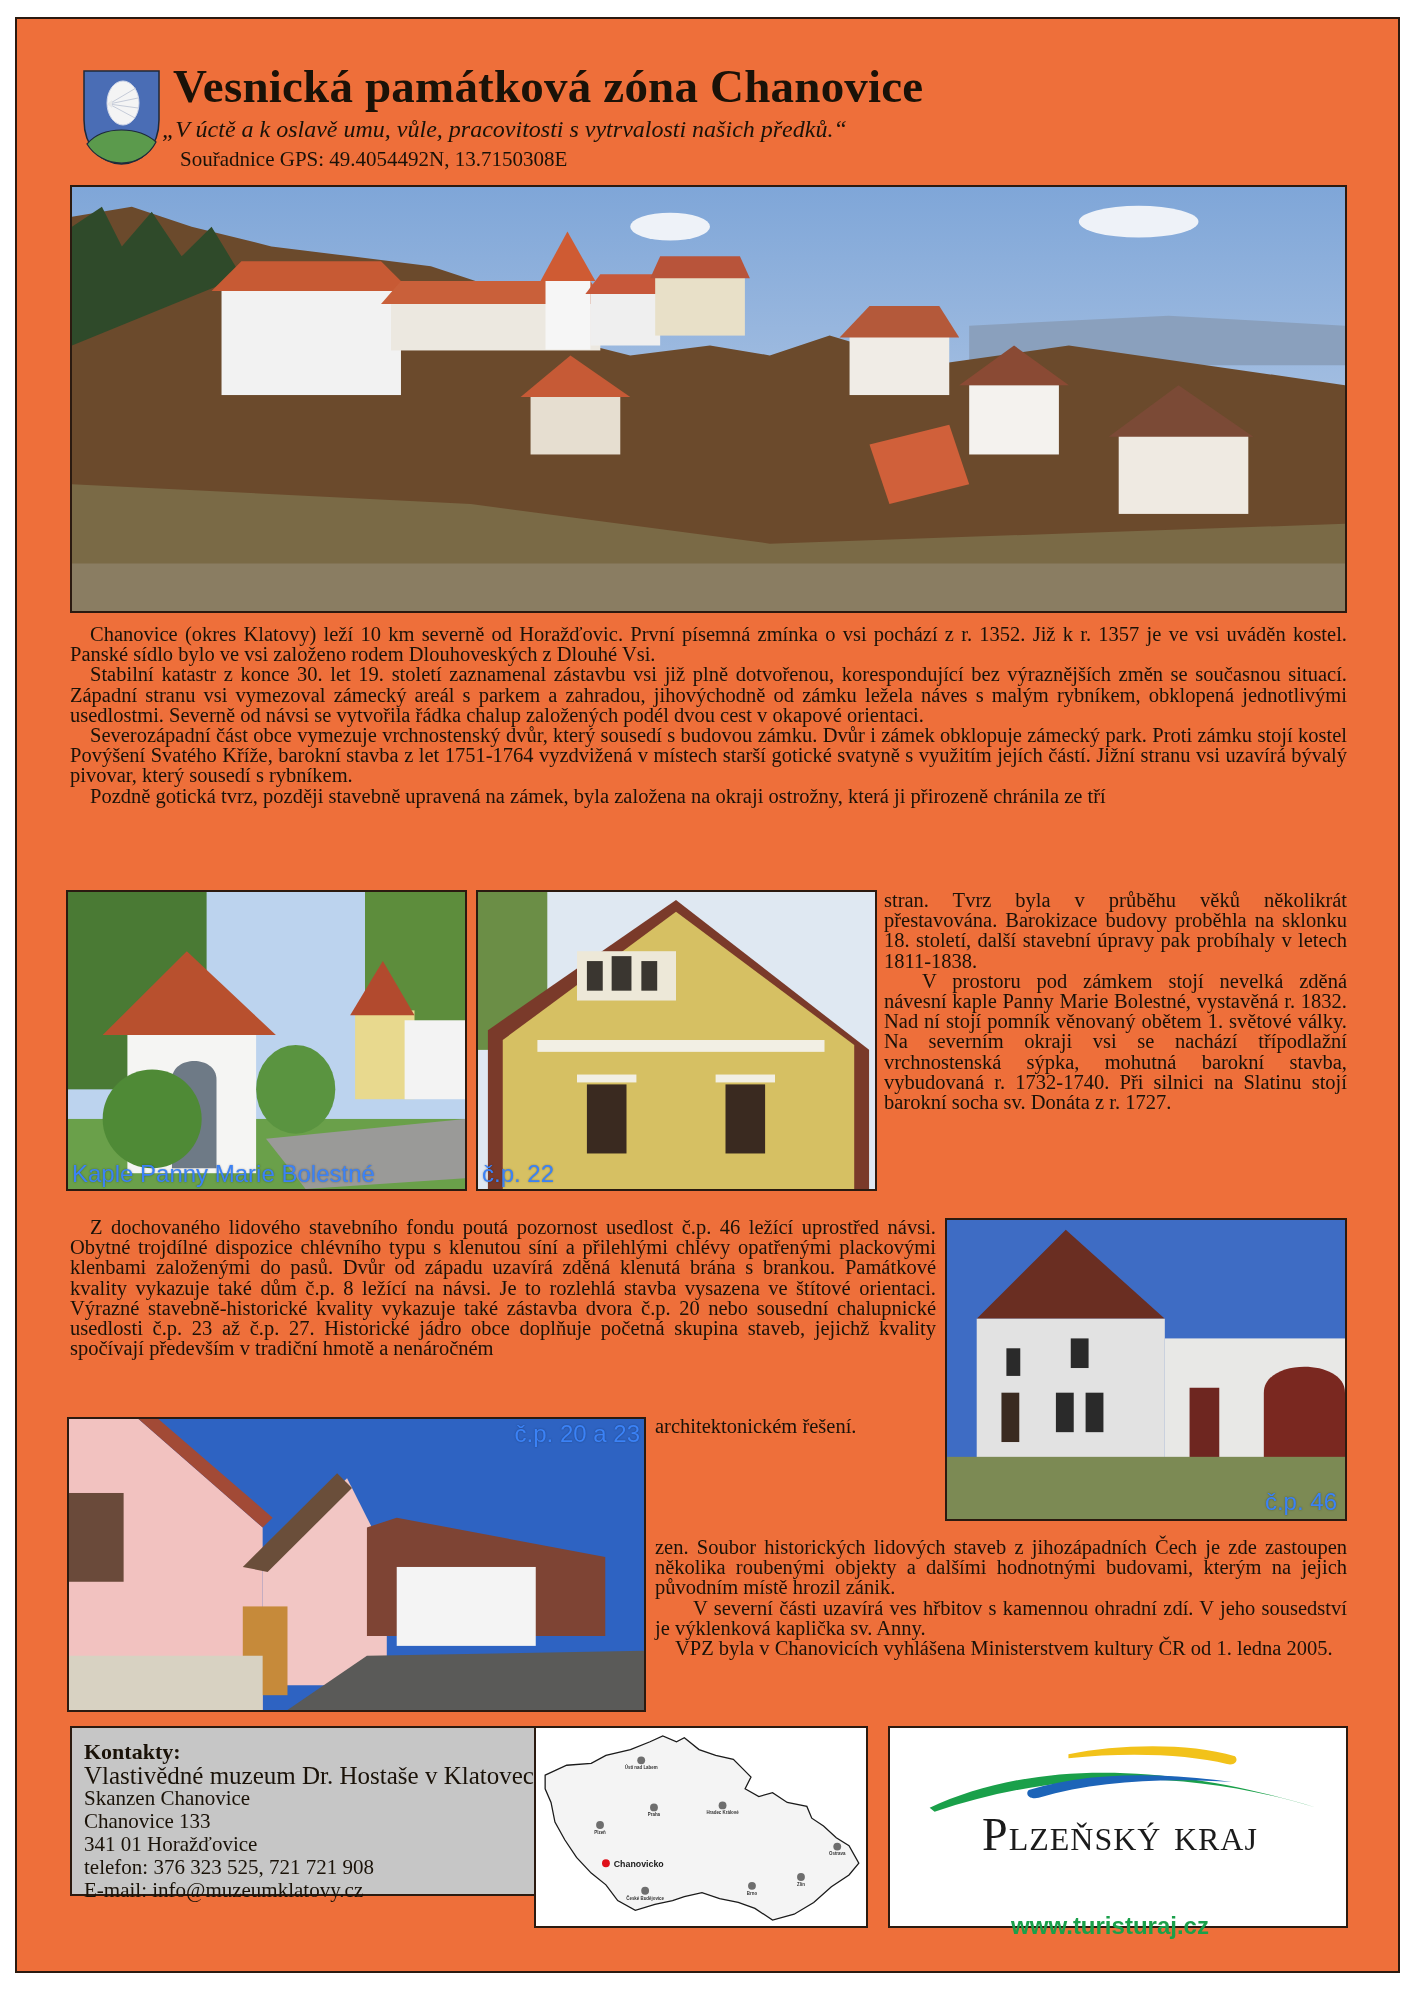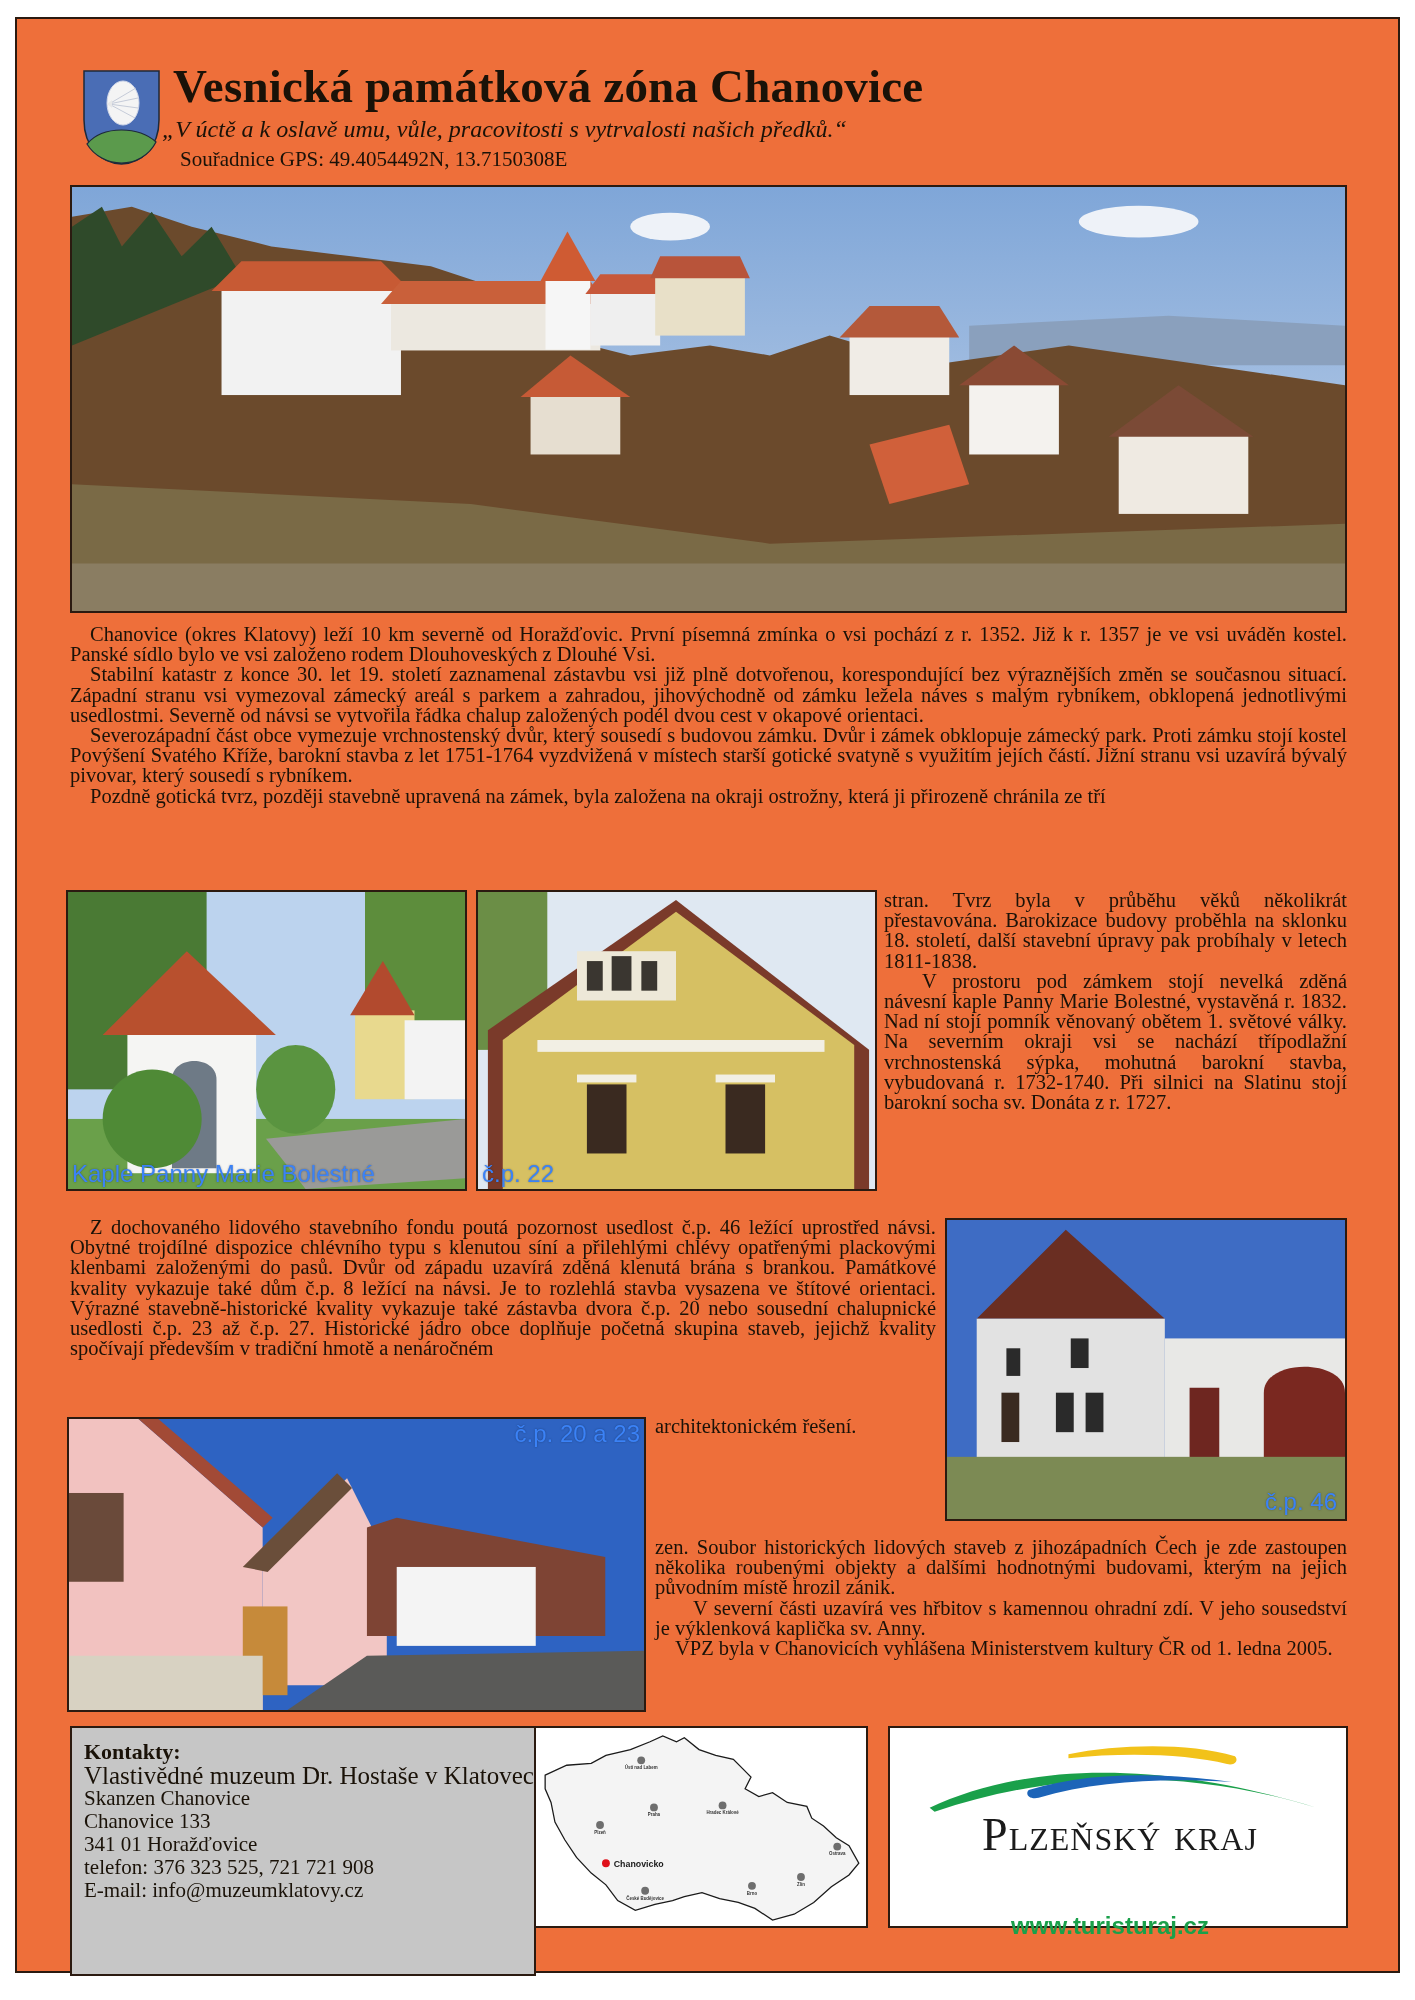--- a/index.html
+++ b/index.html
@@ -24,21 +24,21 @@
              font-size: 24px; line-height: 26px; white-space: nowrap; text-shadow: 0 0 2px rgba(0,0,0,0.35); }
 
   
   .txt { position: absolute; font-size: 20.5px; line-height: 20.2px; text-align: justify; text-align-last: left; }
   .txt p { text-indent: 20px; }
   .txt p.noind { text-indent: 0; }
   .txt p.big-ind { text-indent: 38px; }
 
   
   .box { position: absolute; border: 2px solid #2b1a10; }
-  .contacts { left: 70px; top: 1726px; width: 466px; height: 250px; background: #c6c6c6; padding: 12px 12px 9px 12px; }
+  .contacts { left: 70px; top: 1726px; width: 466px; height: 170px; background: #c6c6c6; padding: 12px 12px 9px 12px; }
   .contacts .head { font-weight: bold; font-size: 22px; line-height: 24px; }
   .contacts .line { font-size: 21px; line-height: 23px; white-space: nowrap; }
   .contacts .line.small { font-size: 25px; }
   .mapbox { left: 534px; top: 1726px; width: 334px; height: 202px; background: #ffffff; }
   .logobox { left: 888px; top: 1726px; width: 460px; height: 202px; background: #ffffff; }
   .logo-name { position: absolute; left: 10px; top: 80px; width: 440px; text-align: center; font-family: "Liberation Serif", "DejaVu Serif", serif;
                font-size: 46px; letter-spacing: 1px; color: #1b1b1b; font-variant: small-caps; white-space: nowrap; }
   .logo-url { position: absolute; left: 0; top: 148px; width: 440px; text-align: center; font-family: "Liberation Sans", "DejaVu Sans", sans-serif;
               font-size: 24px; font-weight: bold; color: #1aa04a; margin-top: 36px; }
 </style>

